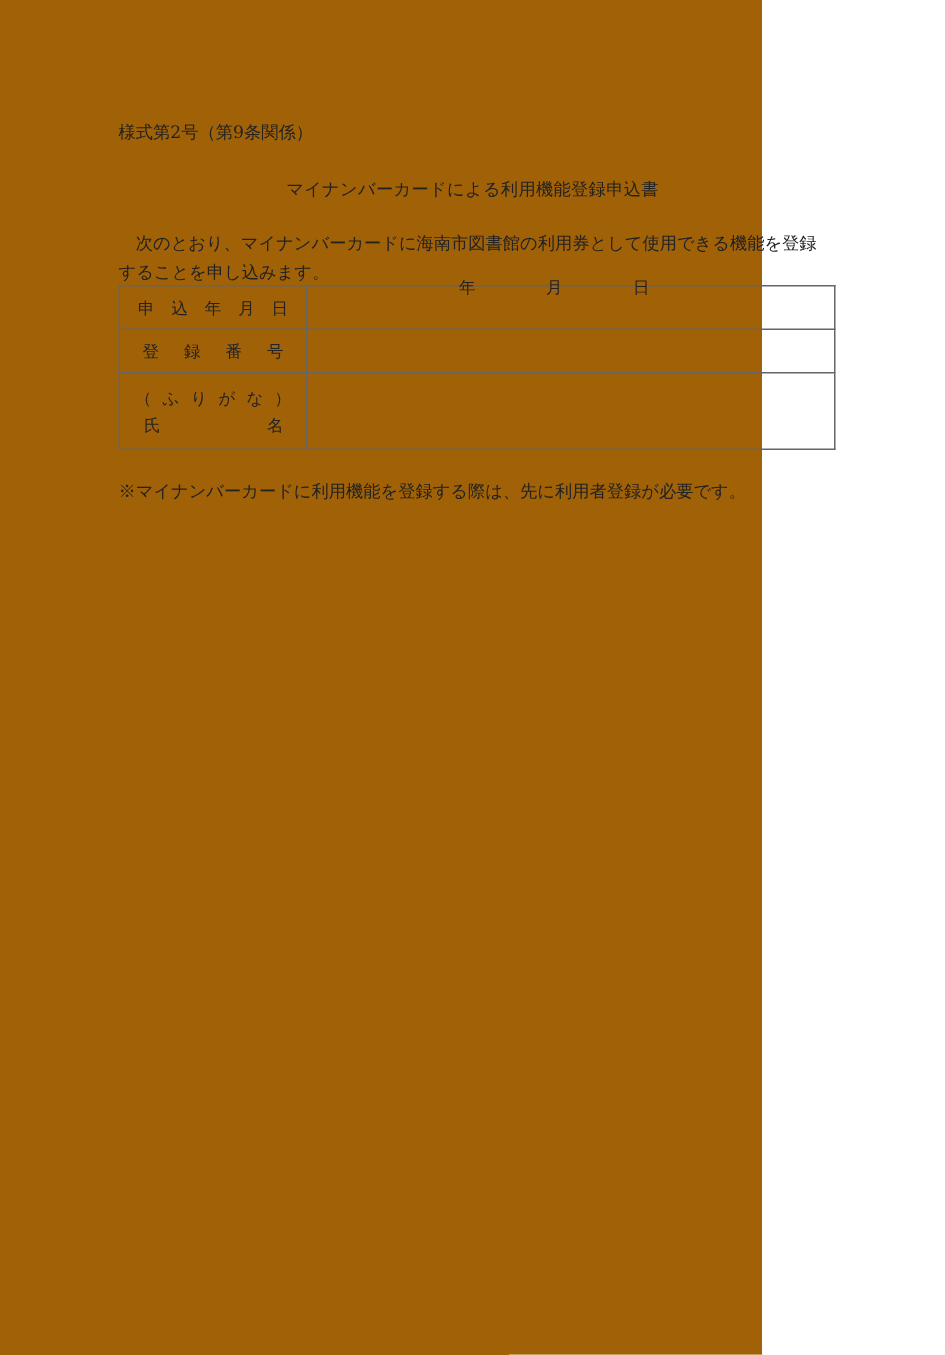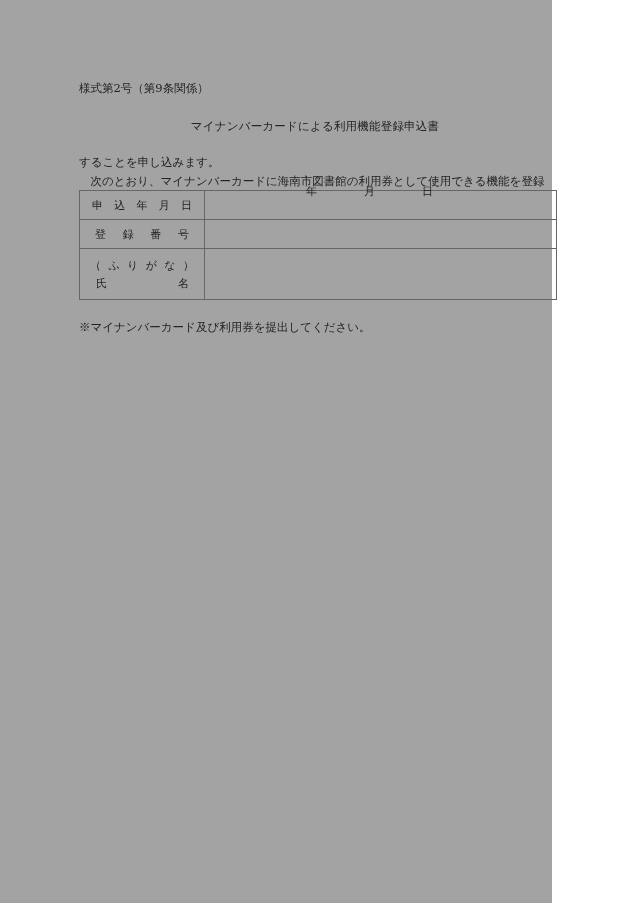--- a/index.html
+++ b/index.html
@@ -11,22 +11,22 @@
     width: 630px;
     height: 903px;
     position: relative;
     overflow: hidden;
     font-family: "DejaVu Serif", "Liberation Serif", serif;
     color: #222222;
   }
   .page {
     position: absolute;
     left: 0; top: 0;
-    width: 552px; height: 903px;
-    background: #a3a3a3;
+    width: 508px; height: 903px;
+    background: #a16207;
   }
   .form-number {
     position: absolute;
     left: 79px;
     top: 80px;
     font-size: 11.5px;
     line-height: 16px;
     white-space: nowrap;
   }
   .doc-title {
@@ -114,22 +114,22 @@
 
 <div class="page">
 
   <div class="form-number">様式第2号（第9条関係）</div>
 
   <div class="doc-title">
     <span>マイナンバーカードによる利用機能登録申込書</span>
   </div>
 
   <div class="intro">
+    <span class="intro-line first">次のとおり、マイナンバーカードに海南市図書館の利用券として使用できる機能を登録</span>
     <span class="intro-line">することを申し込みます。</span>
-    <span class="intro-line first">次のとおり、マイナンバーカードに海南市図書館の利用券として使用できる機能を登録</span>
   </div>
 
   <table class="form-table">
     <tbody>
         <tr class="row-1">
       <td class="label-cell">
         <div class="spread date">
           <span>申</span>
           <span>込</span>
           <span>年</span>
@@ -170,16 +170,16 @@
           <span>氏</span>
           <span>名</span>
         </div>
       </td>
       <td class="value-cell"></td>
     </tr>
   </tbody>
     </table>
 
   <div class="notes">
-    <span class="note">※マイナンバーカード及び利用券を提出してください。</span>
+    <span class="note">※マイナンバーカードに利用機能を登録する際は、先に利用者登録が必要です。</span>
   </div>
 
 </div>
 
 </body></html>

